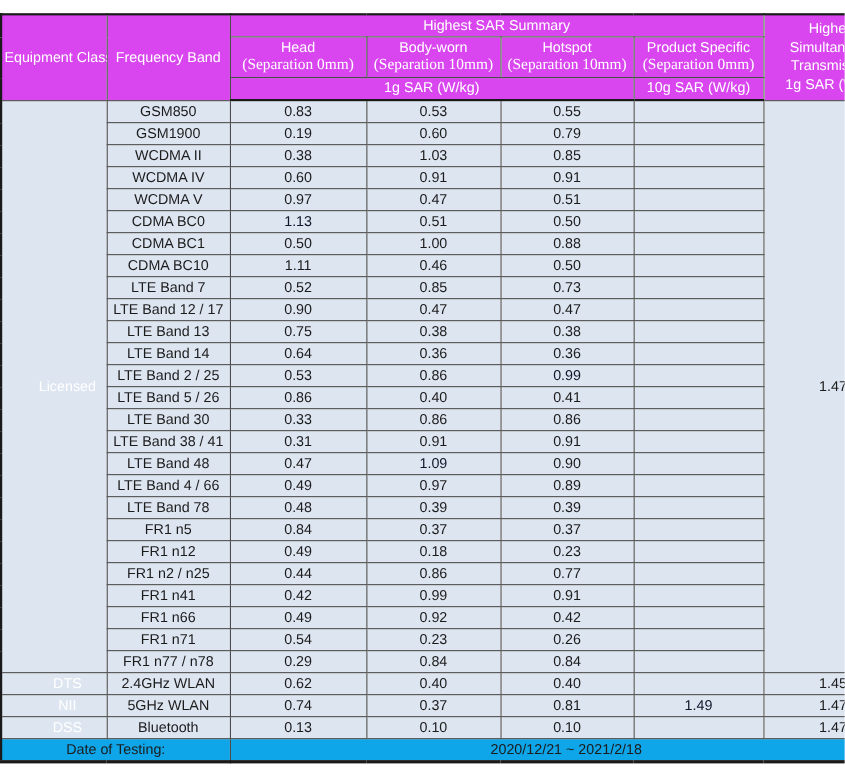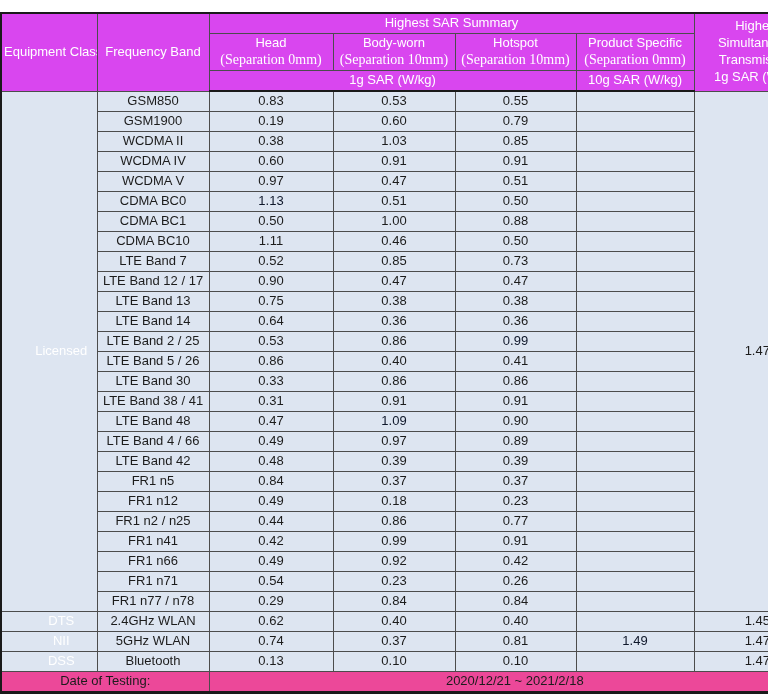--- a/index.html
+++ b/index.html
@@ -57,21 +57,21 @@
     padding-left: 26px;
   }
   td.gray-cell { background: #7d7d7d; }
   td.hl {
     background: #d7f2d2;
     color: #0f172a;
   }
   td.sim-val { background: #dde5f1; }
   .sar tfoot td {
     height: 19px;
-    background: #ec4899;
+    background: #0ea5e9;
     border-top: 1px solid #4c4c4c;
   }
 </style>
 </head>
 <body>
 
 <div class="viewport">
   <table class="sar">
     <colgroup>
       <col style="width:96px">
@@ -240,21 +240,21 @@
           <td class="gray-cell"></td>
         </tr>
         <tr>
           <td>LTE Band 4 / 66</td>
           <td>0.49</td>
           <td>0.97</td>
           <td>0.89</td>
           <td class="gray-cell"></td>
         </tr>
         <tr>
-          <td>LTE Band 42</td>
+          <td>LTE Band 78</td>
           <td>0.48</td>
           <td>0.39</td>
           <td>0.39</td>
           <td class="gray-cell"></td>
         </tr>
         <tr>
           <td>FR1 n5</td>
           <td>0.84</td>
           <td>0.37</td>
           <td>0.37</td>

